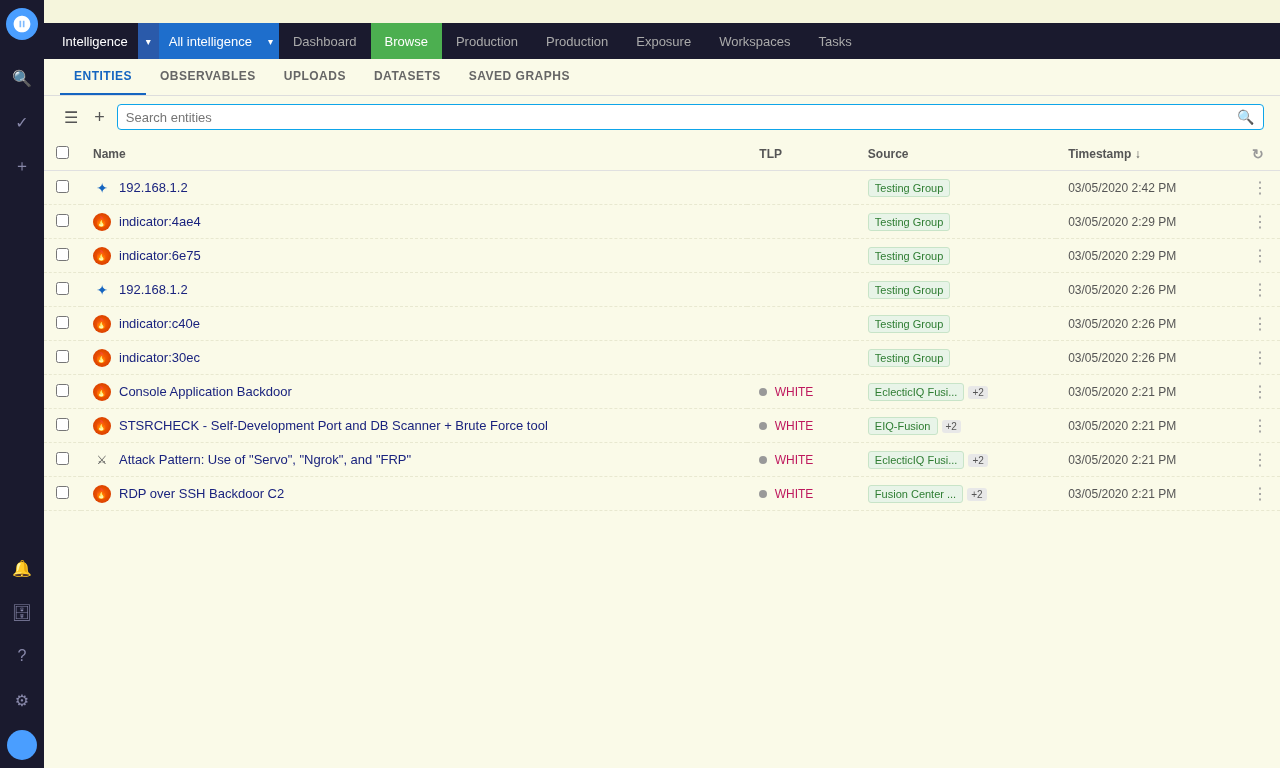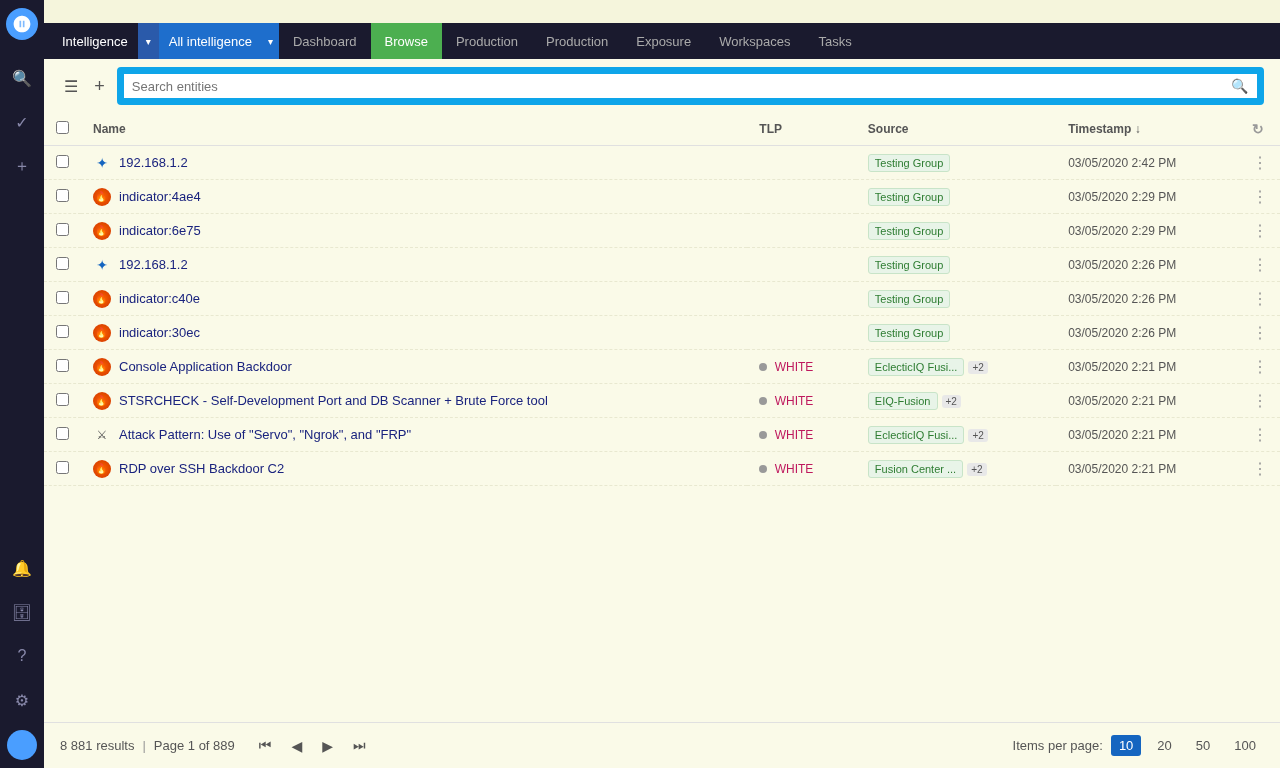--- a/index.html
+++ b/index.html
@@ -145,21 +145,21 @@
       flex-shrink: 0;
     }
     .toolbar-filter-btn {
       color: #555; cursor: pointer; font-size: 16px; padding: 2px 4px;
     }
     .toolbar-add-btn {
       color: #555; cursor: pointer; font-size: 18px; padding: 2px 4px; font-weight: 300;
     }
     .search-box {
       flex: 1;
-      border: 7px solid #0ea5e9;
+      border: 1px solid #0ea5e9;
       border-radius: 4px;
       display: flex; align-items: center;
       background: white;
       padding: 4px 8px;
     }
     .search-input {
       border: none; outline: none; flex: 1; font-size: 13px; background: transparent;
     }
     .search-icon { color: #999; font-size: 14px; }
 
@@ -288,20 +288,27 @@
     <div class="nav-browse">Browse</div>
     <div class="topnav-item">Production</div>
     <div class="topnav-item">Production</div>
     <div class="topnav-item">Exposure</div>
     <div class="topnav-item">Workspaces</div>
     <div class="topnav-item">Tasks</div>
   </div>
 
   <div class="content">
 
+    <div class="tabs">
+      <div class="tab active">ENTITIES</div>
+      <div class="tab">OBSERVABLES</div>
+      <div class="tab">UPLOADS</div>
+      <div class="tab">DATASETS</div>
+      <div class="tab">SAVED GRAPHS</div>
+    </div>
 
     <div class="toolbar">
       <div class="toolbar-filter-btn" title="Filter">☰</div>
       <div class="toolbar-add-btn" title="Add">+</div>
       <div class="search-box">
         <input class="search-input" type="text" placeholder="Search entities" style="">
         <span class="search-icon">🔍</span>
       </div>
     </div>
 
@@ -449,33 +456,15 @@
               </td>
               <td class="tlp-cell"><span><span class="tlp-circle"></span> WHITE</span></td>
               <td><span class="source-badge">Fusion Center ...</span><span class="source-plus">+2</span></td>
               <td class="timestamp-cell">03/05/2020 2:21 PM</td>
               <td class="action-cell"><span class="more-btn">⋮</span></td>
             </tr>
           </tbody>
       </table>
     </div>
 
-    <div class="pagination-bar">
-      <span class="pagination-info">8 881 results</span>
-      <span class="pagination-separator">|</span>
-      <span class="pagination-info">Page 1 of 889</span>
-      <div class="pagination-controls">
-        <div class="page-btn">⏮</div>
-        <div class="page-btn">◀</div>
-        <div class="page-btn">▶</div>
-        <div class="page-btn">⏭</div>
-      </div>
-      <div class="items-per-page">
-        <span>Items per page:</span>
-        <div class="per-page-option active">10</div>
-        <div class="per-page-option">20</div>
-        <div class="per-page-option">50</div>
-        <div class="per-page-option">100</div>
-      </div>
-    </div>
 
   </div>
 </div>
 
 </body></html>

